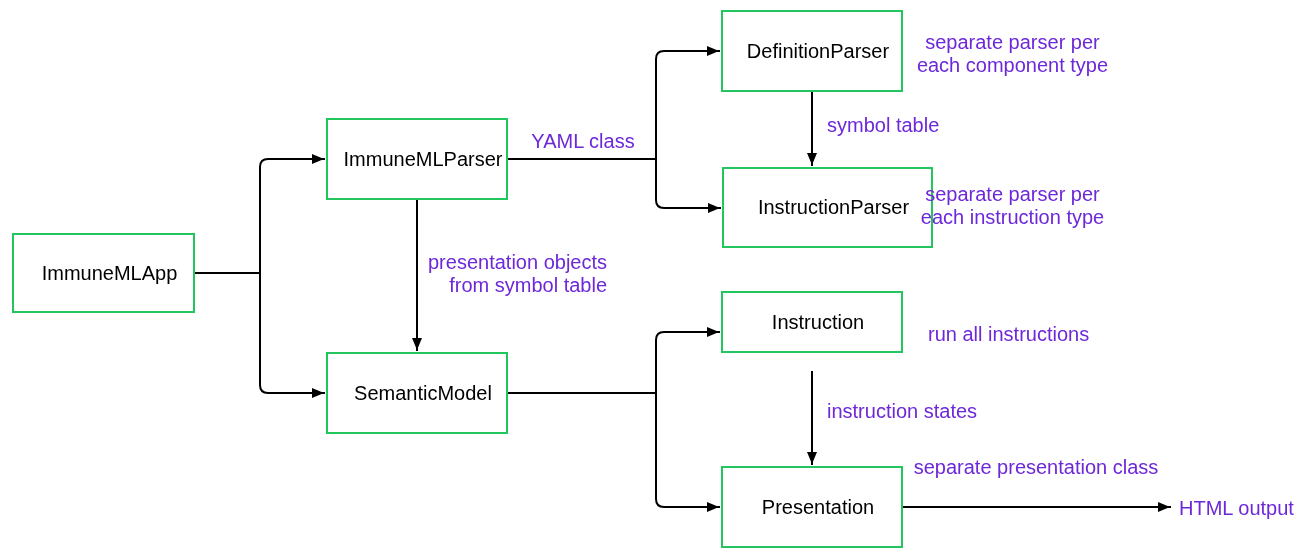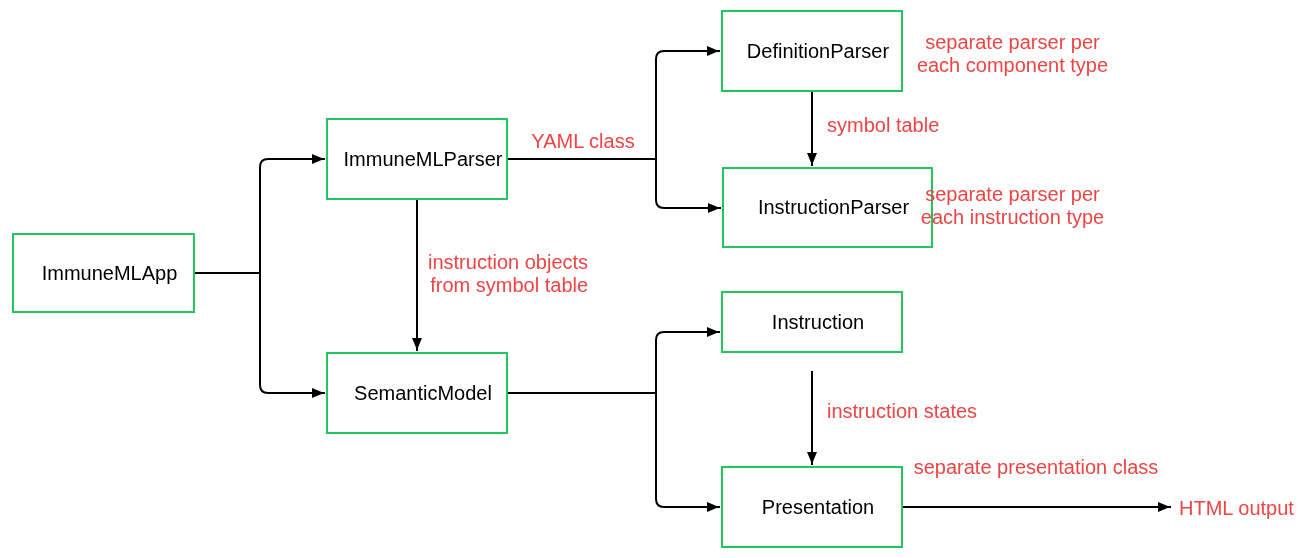--- a/index.html
+++ b/index.html
@@ -31,21 +31,21 @@
     align-items: center;
     justify-content: center;
     font-size: 20px;
     color: #000000;
     white-space: nowrap;
     padding-left: 12px;
   }
   .edge-label {
     position: absolute;
     font-size: 20px;
-    color: #ef4444;
+    color: #6d28d9;
     line-height: 23px;
     white-space: nowrap;
   }
   .edge-label.center { text-align: center; }
   .edge-label.left { text-align: right; }
 </style>
 </head>
 <body>
 
 <div class="canvas">
@@ -104,36 +104,37 @@
     <span>Instruction</span>
   </div>
 
   <div class="node" style="left:721px; top:466px; width:182px; height:82px;">
     <span>Presentation</span>
   </div>
 
   <div class="edge-label center" style="left:518px; top:130px; width:130px;">YAML class</div>
 
   <div class="edge-label left" style="left:428px; top:251px;">
-    <div>instruction objects</div>
+    <div>presentation objects</div>
     <div>from symbol table</div>
   </div>
 
   <div class="edge-label left" style="left:827px; top:114px;">symbol table</div>
 
   <div class="edge-label center" style="left:900px; top:31px; width:225px;">
     <div>separate parser per</div>
     <div>each component type</div>
   </div>
 
   <div class="edge-label center" style="left:900px; top:183px; width:225px;">
     <div>separate parser per</div>
     <div>each instruction type</div>
   </div>
 
+  <div class="edge-label left" style="left:928px; top:323px;">run all instructions</div>
 
   <div class="edge-label left" style="left:827px; top:400px;">instruction states</div>
 
   <div class="edge-label center" style="left:905px; top:456px; width:262px;">
     <div>separate presentation class</div>
   </div>
 
   <div class="edge-label left" style="left:1179px; top:497px;">HTML output</div>
 
 </div>

